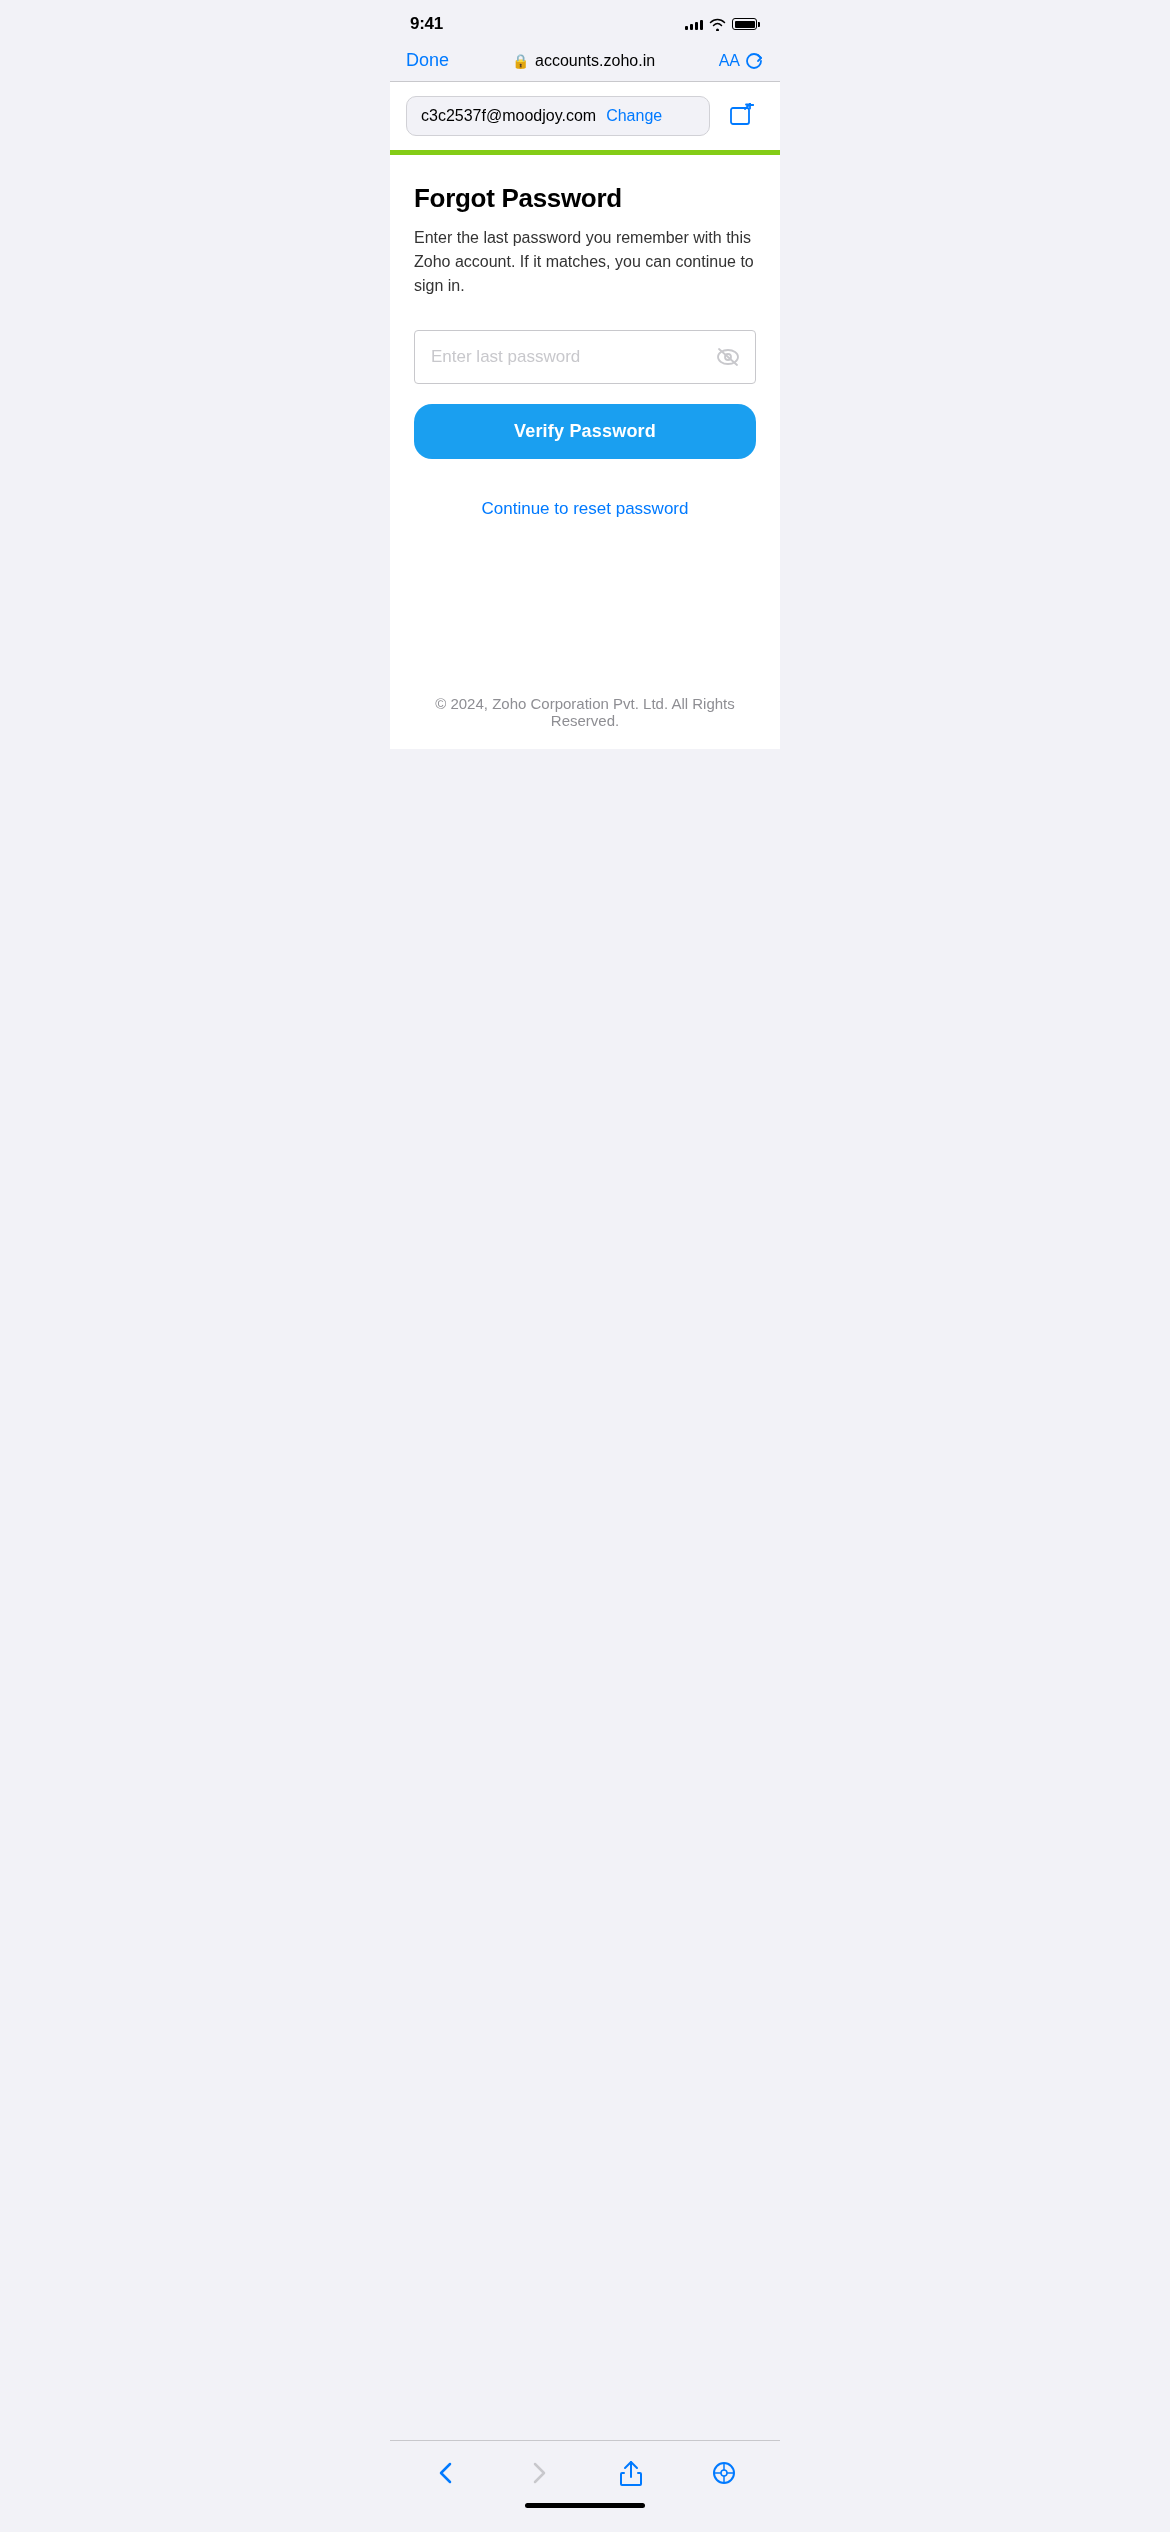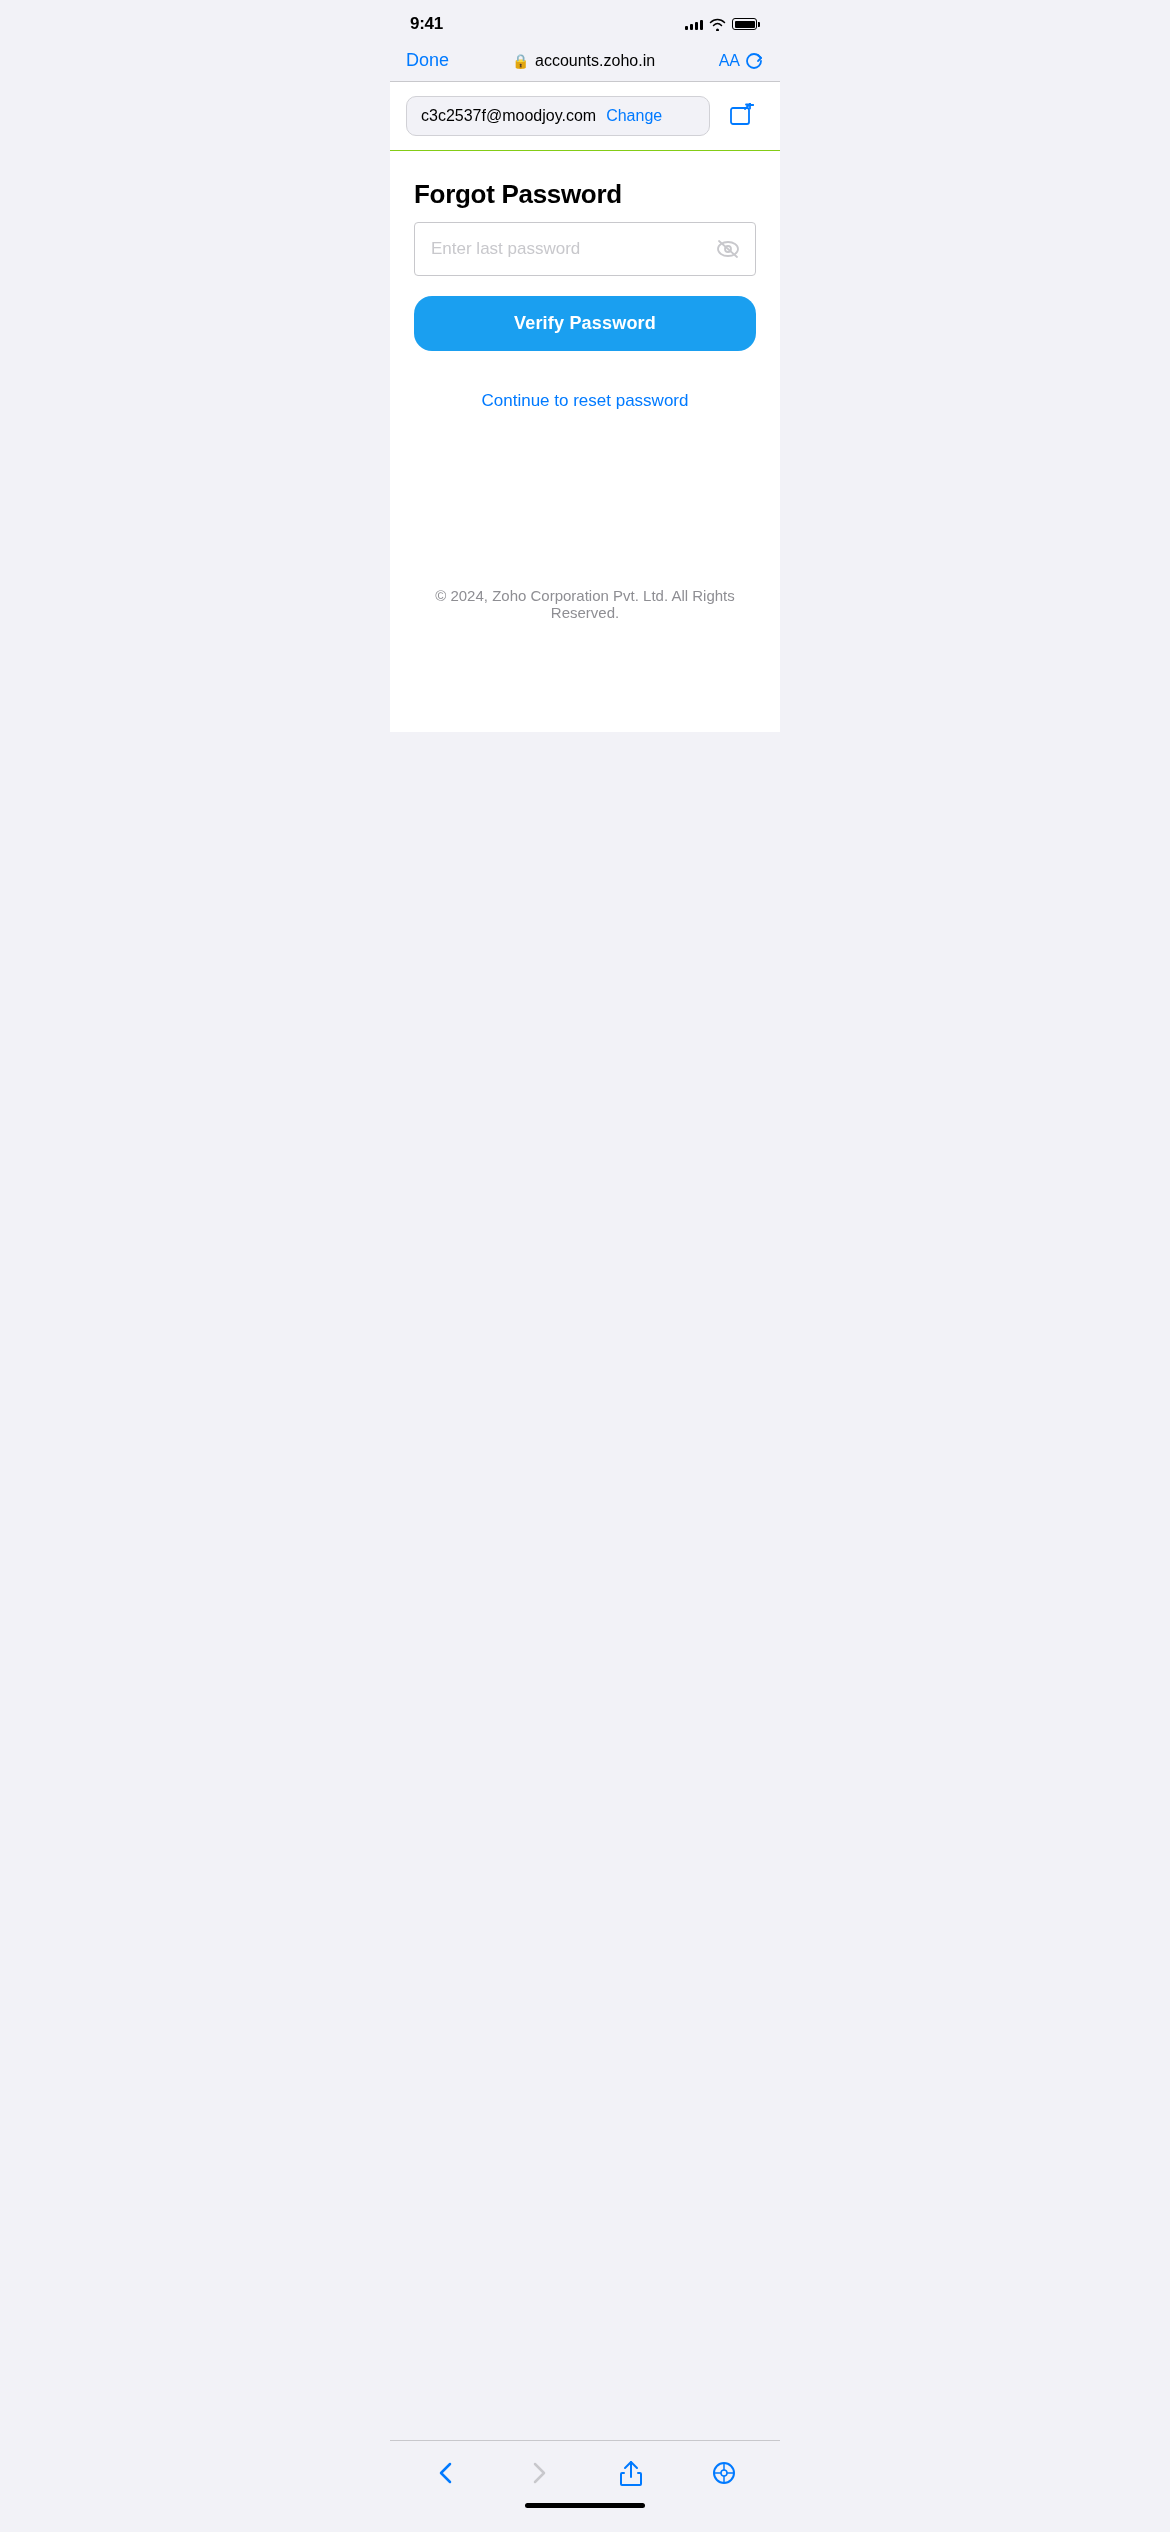--- a/index.html
+++ b/index.html
@@ -156,21 +156,21 @@
       padding: 0;
     }
 
     
     .email-bar {
       display: flex;
       align-items: center;
       justify-content: center;
       padding: 12px 16px;
       background: #fff;
-      border-bottom: 1px solid #84cc16;
+      border-bottom: 5px solid #84cc16;
     }
 
     .email-bar-left {
       display: flex;
       align-items: center;
       background: #f2f2f7;
       border: 1px solid #d1d1d6;
       border-radius: 10px;
       padding: 10px 14px;
       flex: 1;
@@ -399,20 +399,21 @@
         <path d="M18 2l6 0M21 2v-3" stroke="#007aff" stroke-width="1.8" stroke-linecap="round"></path>
         <line x1="19" y1="2" x2="24" y2="2" stroke="#007aff" stroke-width="1.8" stroke-linecap="round"></line>
         <path d="M17 1.5l4 0 0 4" stroke="#007aff" stroke-width="1.8" stroke-linecap="round" stroke-linejoin="round"></path>
         <path d="M21 1l-5 5" stroke="#007aff" stroke-width="1.8" stroke-linecap="round"></path>
       </svg>
     </div>
   </div>
 
   <div class="form-content">
     <h1 class="page-title">Forgot Password</h1>
+    <p class="page-description">Enter the last password you remember with this Zoho account. If it matches, you can continue to sign in.</p>
 
     
     <div class="input-wrapper">
       <input type="password" class="password-input" placeholder="Enter last password" style="">
       <span class="eye-icon">
         <svg width="24" height="18" viewBox="0 0 24 18" fill="none">
           <ellipse cx="12" cy="9" rx="10" ry="7" stroke="#c8c8cc" stroke-width="1.8" fill="none"></ellipse>
           <circle cx="12" cy="9" r="3" stroke="#c8c8cc" stroke-width="1.8" fill="none"></circle>
           <line x1="3" y1="1" x2="21" y2="17" stroke="#c8c8cc" stroke-width="1.8" stroke-linecap="round"></line>
         </svg>

